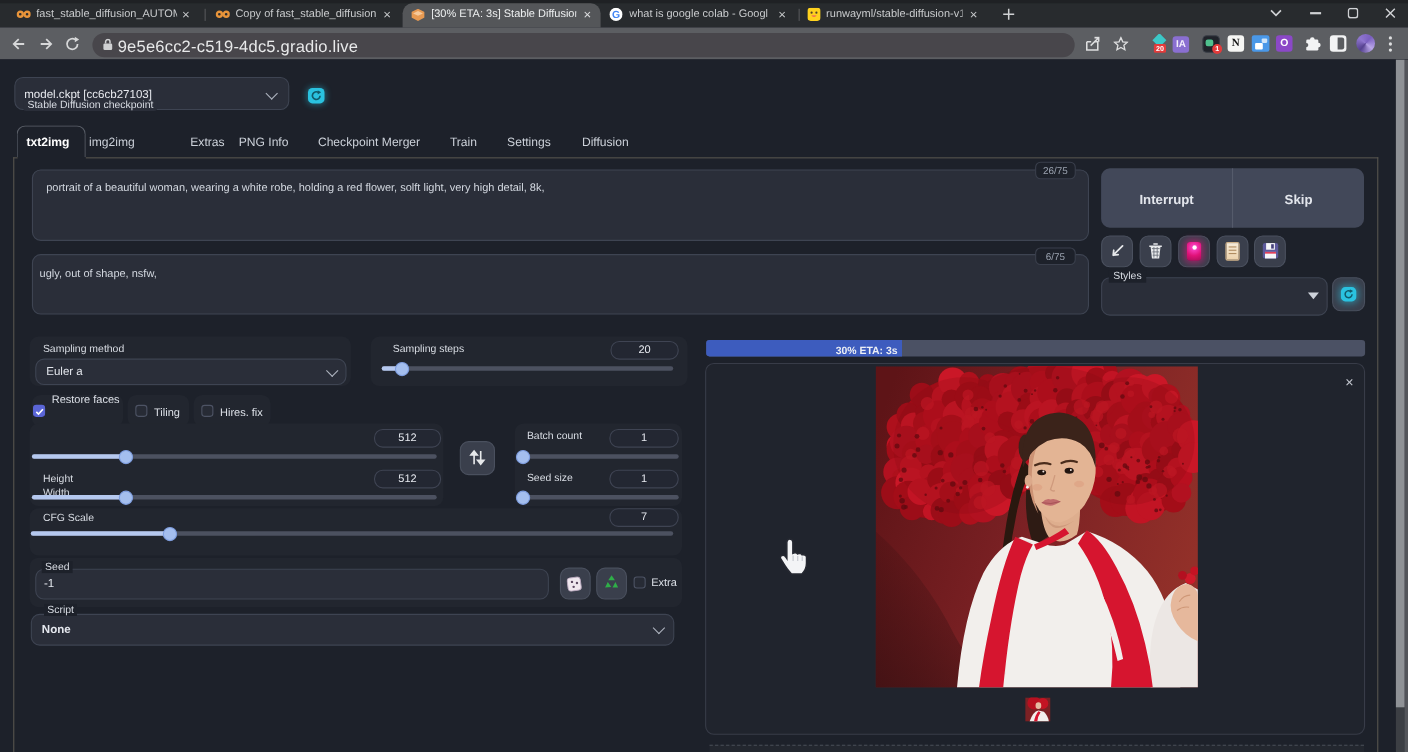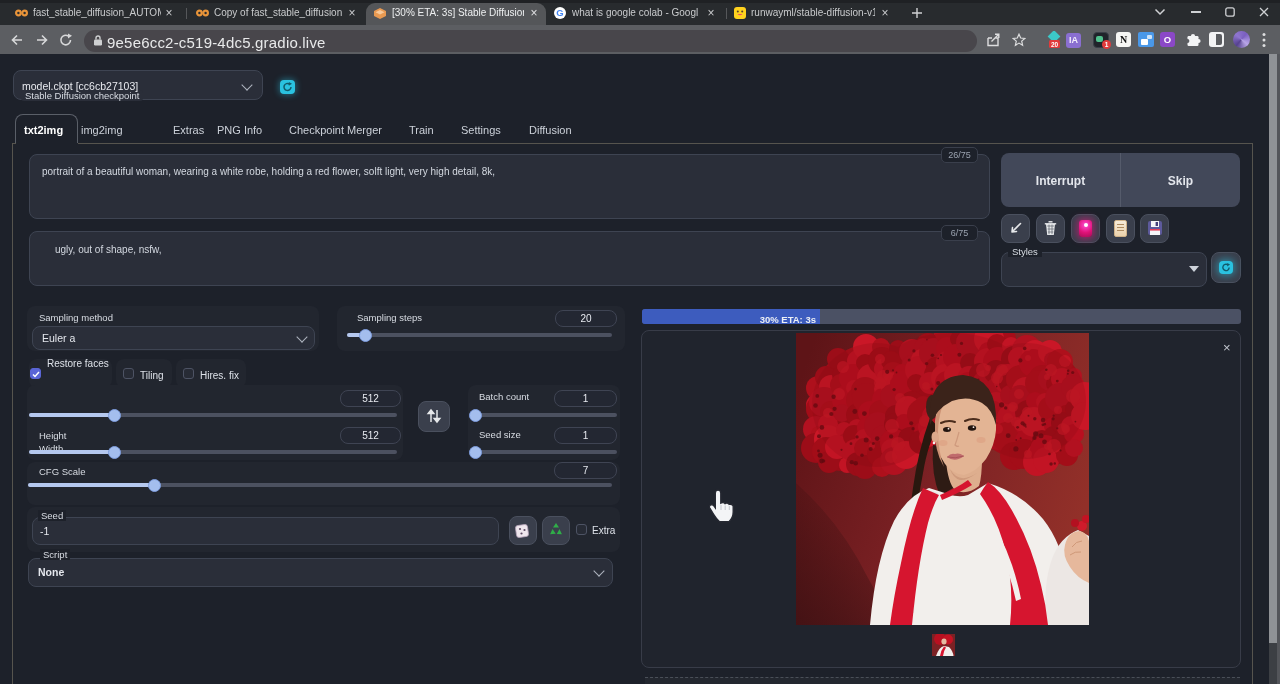--- a/index.html
+++ b/index.html
@@ -191,21 +191,21 @@
   <div class="abs" style="left:15px;top:60px;width:63px;height:29px;border:1px solid #5a5f68;border-bottom:none;border-radius:8px 8px 0 0;"></div>
 
   <div class="abs" style="left:12px;top:89px;width:1241px;height:545px;border:1px solid #56544e;border-top:none;"></div>
   <div class="abs" style="left:12px;top:89px;width:4px;height:1px;background:#56544e;"></div>
   <div class="abs" style="left:78px;top:89px;width:1175px;height:1px;background:#56544e;"></div>
 
   <div class="input" style="left:29px;top:100px;width:961px;height:65px;"></div>
   <div class="abs" style="left:42px;top:112px;font-size:10px;color:#d3d8e0;">portrait of a beautiful woman, wearing a white robe, holding a red flower, solft light, very high detail, 8k,</div>
   <div class="abs" style="left:941px;top:93px;width:37px;height:16px;background:#1d212a;border:1px solid #3a3f4c;border-radius:5px;text-align:center;font-size:9px;line-height:15px;color:#9ba3b0;">26/75</div>
   <div class="input" style="left:29px;top:177px;width:961px;height:55px;"></div>
-  <div class="abs" style="left:55px;top:190px;font-size:10px;color:#d3d8e0;">ugly, out of shape, nsfw,</div>
+  <div class="abs" style="left:36px;top:190px;font-size:10px;color:#d3d8e0;">ugly, out of shape, nsfw,</div>
   <div class="abs" style="left:941px;top:171px;width:37px;height:16px;background:#1d212a;border:1px solid #3a3f4c;border-radius:5px;text-align:center;font-size:9px;line-height:15px;color:#9ba3b0;">6/75</div>
 
   <div class="abs" style="left:1001px;top:99px;width:239px;height:54px;background:#424859;border-radius:8px;"></div>
   <div class="abs" style="left:1120px;top:99px;width:1px;height:54px;background:#555b6b;"></div>
   <div class="abs" style="left:1001px;top:120px;width:119px;text-align:center;font-size:12px;font-weight:bold;color:#e3e6ec;">Interrupt</div>
   <div class="abs" style="left:1121px;top:120px;width:119px;text-align:center;font-size:12px;font-weight:bold;color:#e3e6ec;">Skip</div>
 
   <div class="sbtn" style="left:1001px;top:160px;"></div>
   <svg class="abs" style="left:1009px;top:168px" width="13" height="13" viewBox="0 0 13 13">
       <path d="M11.5 1.5 L3 10 M3 10 l0.5 -4.5 M3 10 l4.5 -0.5" fill="none" stroke="#e6e8ea" stroke-width="1.6" stroke-linecap="round"></path>

